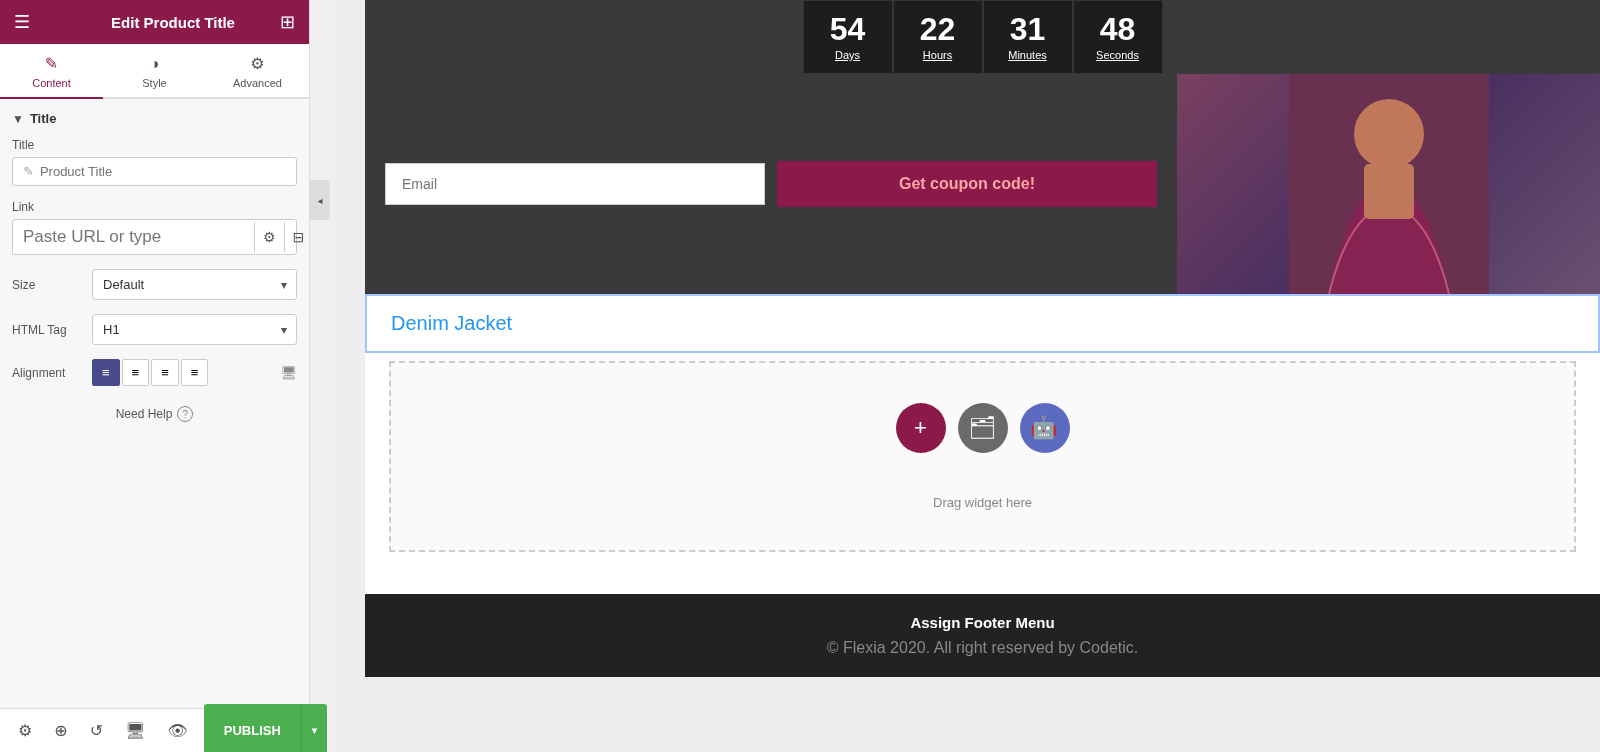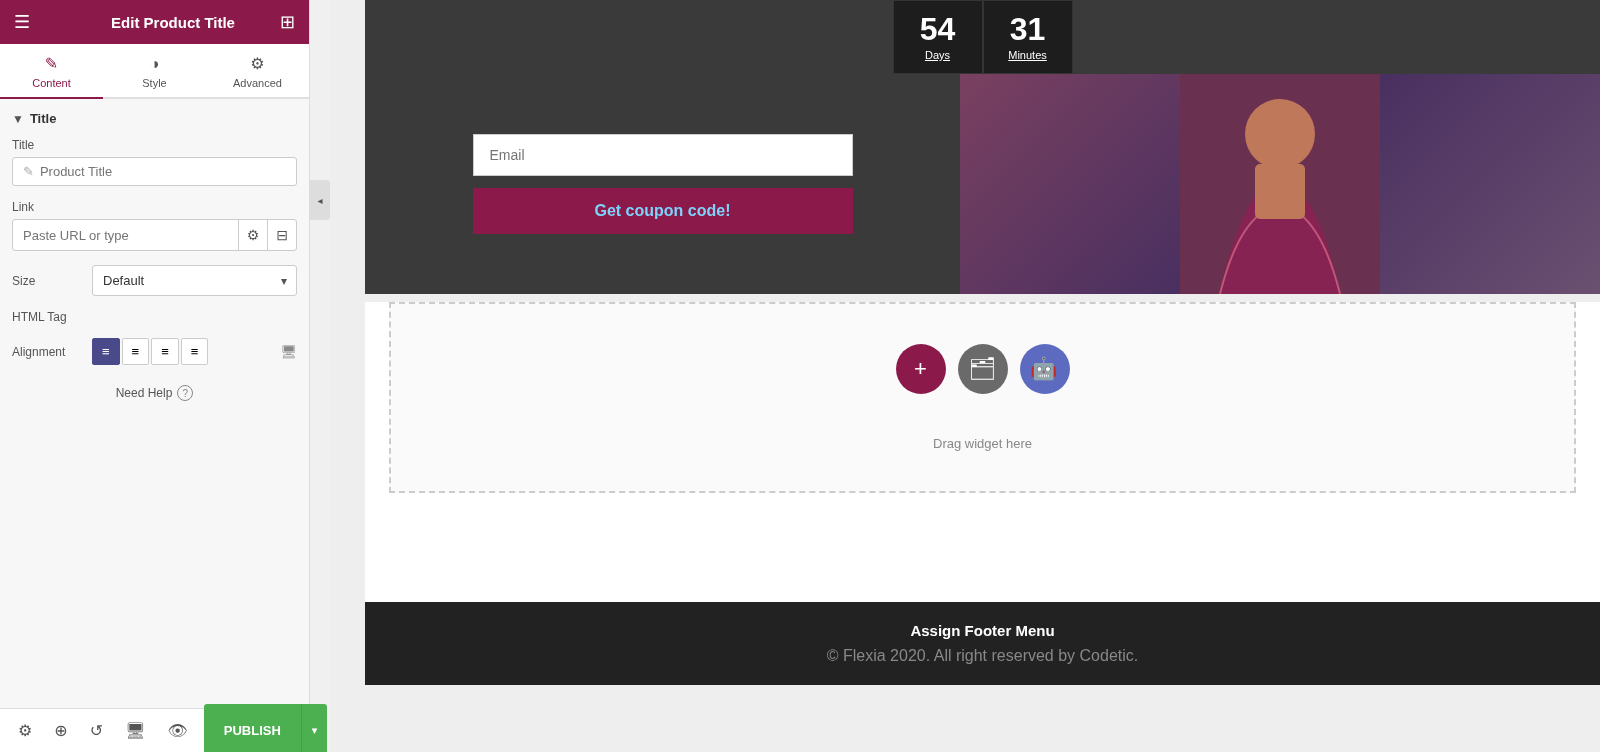--- a/index.html
+++ b/index.html
@@ -26,21 +26,21 @@
     .section-header .chevron { font-size: 12px; color: #555; }
 
     .field-label { font-size: 12px; color: #555; margin-bottom: 5px; }
     .field-group { margin-bottom: 14px; }
 
     .text-input-with-icon { display: flex; align-items: center; border: 1px solid #ccc; border-radius: 3px; background: #fff; padding: 6px 10px; gap: 6px; }
     .text-input-with-icon input { border: none; outline: none; flex: 1; font-size: 13px; color: #aaa; background: transparent; }
     .text-input-with-icon .pen-icon { font-size: 13px; color: #aaa; }
 
     .url-input-row { display: flex; align-items: center; border: 1px solid #ccc; border-radius: 3px; background: #fff; }
-    .url-input-row input { border: none; outline: none; flex: 1; font-size: 13px; padding: 7px 10px; color: #aaa; background: transparent; }
+    .url-input-row input { border: none; outline: none; flex: 1; font-size: 17px; padding: 7px 10px; color: #aaa; background: transparent; }
     .url-input-btn { border: none; background: none; cursor: pointer; padding: 7px 8px; color: #555; font-size: 14px; border-left: 1px solid #ccc; }
 
     .select-field { position: relative; }
     .select-field select { width: 100%; border: 1px solid #ccc; border-radius: 3px; padding: 7px 10px; font-size: 13px; color: #333; appearance: none; background: #fff; cursor: pointer; }
     .select-field::after { content: '▾'; position: absolute; right: 10px; top: 50%; transform: translateY(-50%); pointer-events: none; color: #555; font-size: 12px; }
 
     .two-col { display: flex; align-items: center; gap: 10px; margin-bottom: 14px; }
     .two-col .field-label { min-width: 70px; margin-bottom: 0; }
     .two-col .field-content { flex: 1; }
 
@@ -60,21 +60,21 @@
 
     
     .main-content { flex: 1; overflow-y: auto; background: #eee; position: relative; }
 
     .canvas-area { background: #eee; min-height: 100%; padding-left: 35px; }
     .countdown-row { display: flex; justify-content: center; gap: 0; padding: 0 20px; }
     .countdown-item { background: rgba(0,0,0,0.5); color: #fff; text-align: center; padding: 12px 20px; min-width: 90px; border: 1px solid rgba(255,255,255,0.1); }
     .countdown-number { font-size: 32px; font-weight: 700; line-height: 1; }
     .countdown-label { font-size: 11px; margin-top: 4px; text-decoration: underline; }
     .email-input-box { width: 380px; padding: 12px 16px; border: 1px solid #ccc; background: #fff; font-size: 14px; color: #aaa; }
-    .coupon-btn { width: 380px; background: #8b1a4a; color: #7dd3fc; border: none; padding: 14px; font-size: 16px; font-weight: 600; cursor: pointer; }
+    .coupon-btn { width: 380px; background: #8b1a4a; color: #fca5a5; border: none; padding: 14px; font-size: 16px; font-weight: 600; cursor: pointer; }
     .split-right { width: 640px; background: #555; overflow: hidden; }
     .woman-placeholder { width: 100%; height: 220px; background: linear-gradient(135deg, #7a4060 0%, #4a3060 50%, #6a5070 100%); display: flex; align-items: center; justify-content: center; color: rgba(255,255,255,0.3); font-size: 12px; }
 
     
     .content-white { background: #fff; min-height: 300px; }
 
     
     .product-title-section { padding: 16px 24px; border: 2px solid #a0c4ff; background: #fff; cursor: pointer; }
     .product-title-text { font-size: 20px; color: #2196F3; font-weight: 400; }
 
@@ -154,20 +154,32 @@
             <option>Default</option>
             <option>Small</option>
             <option>Medium</option>
             <option>Large</option>
           </select>
         </div>
       </div>
 
       <div class="two-col">
         <div class="field-label">HTML Tag</div>
+        <div class="field-content select-field">
+          <select>
+            <option>H1</option>
+            <option>H2</option>
+            <option>H3</option>
+            <option>H4</option>
+            <option>H5</option>
+            <option>H6</option>
+            <option>p</option>
+            <option>div</option>
+          </select>
+        </div>
       </div>
 
       <div class="two-col">
         <div class="field-label">Alignment</div>
         <div class="field-content alignment-btns">
           <button class="align-btn active">≡</button>
           <button class="align-btn">≡</button>
           <button class="align-btn">≡</button>
           <button class="align-btn">≡</button>
         </div>
@@ -199,47 +211,58 @@
     <div class="canvas-area">
 
       <div style="background:#3a3a3a; display:flex; flex-direction:column; align-items:center; padding:0 0 0 0;">
 
         <div class="countdown-row">
           <div class="countdown-item">
             <div class="countdown-number">54</div>
             <div class="countdown-label">Days</div>
           </div>
           <div class="countdown-item">
+            <div class="countdown-number">22</div>
+            <div class="countdown-label">Hours</div>
+          </div>
+          <div class="countdown-item">
             <div class="countdown-number">31</div>
             <div class="countdown-label">Minutes</div>
           </div>
+          <div class="countdown-item">
+            <div class="countdown-number">48</div>
+            <div class="countdown-label">Seconds</div>
+          </div>
         </div>
 
         <div style="display:flex; width:100%; min-height:220px;">
-          <div style="flex:1; display:flex; flex-direction:column; align-items:center; justify-content:center; padding:20px; gap:12px;">
+          <div style="flex:1; display:flex; align-items:center; justify-content:center; padding:20px; gap:12px;">
             <input class="email-input-box" type="text" placeholder="Email" style="">
             <button class="coupon-btn">Get coupon code!</button>
           </div>
           <div class="split-right">
             <div class="woman-placeholder">
 
               <svg width="200" height="220" viewBox="0 0 200 220">
                 <rect width="200" height="220" fill="#6a3050"></rect>
                 <ellipse cx="100" cy="60" rx="35" ry="35" fill="#c0785a"></ellipse>
                 <path d="M40 220 Q60 120 100 100 Q140 120 160 220 Z" fill="#8b2252" opacity="0.9"></path>
                 <path d="M40 220 Q55 160 80 140 M160 220 Q145 160 120 140" stroke="#c0567a" stroke-width="2" fill="none"></path>
                 <rect x="75" y="90" width="50" height="55" rx="5" fill="#c0785a"></rect>
               </svg>
             </div>
           </div>
         </div>
       </div>
 
       <div class="content-white">
 
+        <div class="product-title-section">
+          <span class="product-title-text">Denim Jacket</span>
+        </div>
 
         <div class="drag-widget-section">
           <div class="drag-widget-icons">
             <button class="drag-btn drag-btn-add">+</button>
             <button class="drag-btn drag-btn-folder">🗂</button>
             <button class="drag-btn drag-btn-bot">🤖</button>
           </div>
           <span class="drag-label">Drag widget here</span>
         </div>
       </div>

